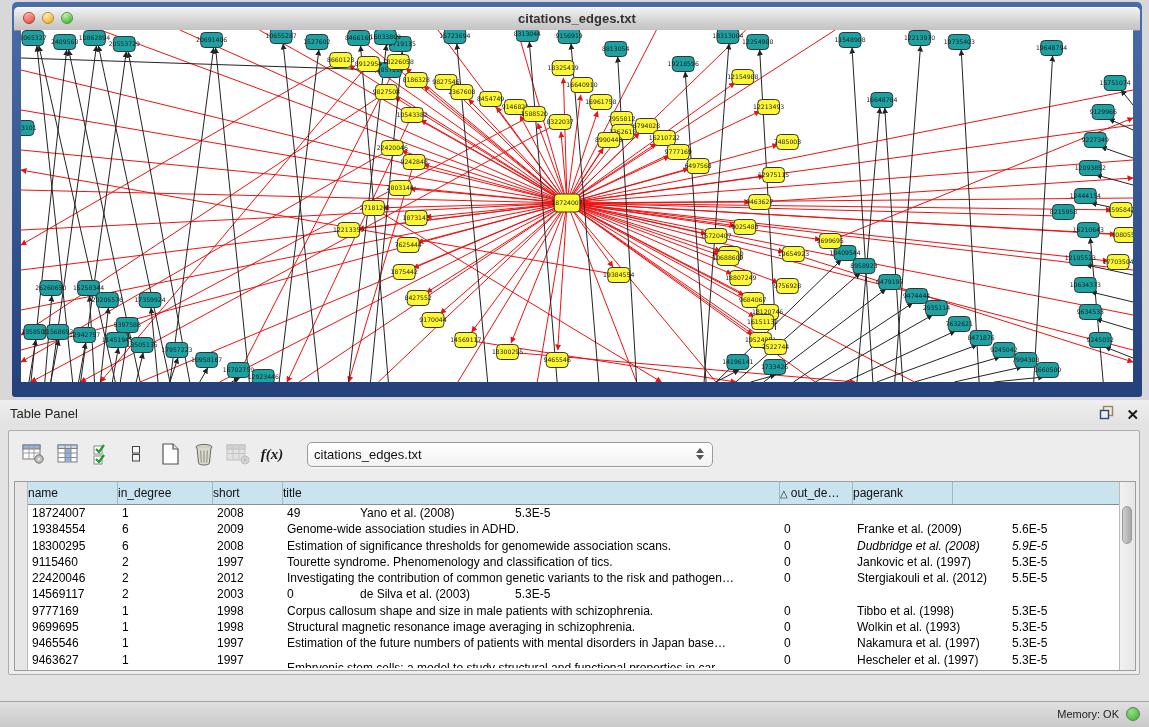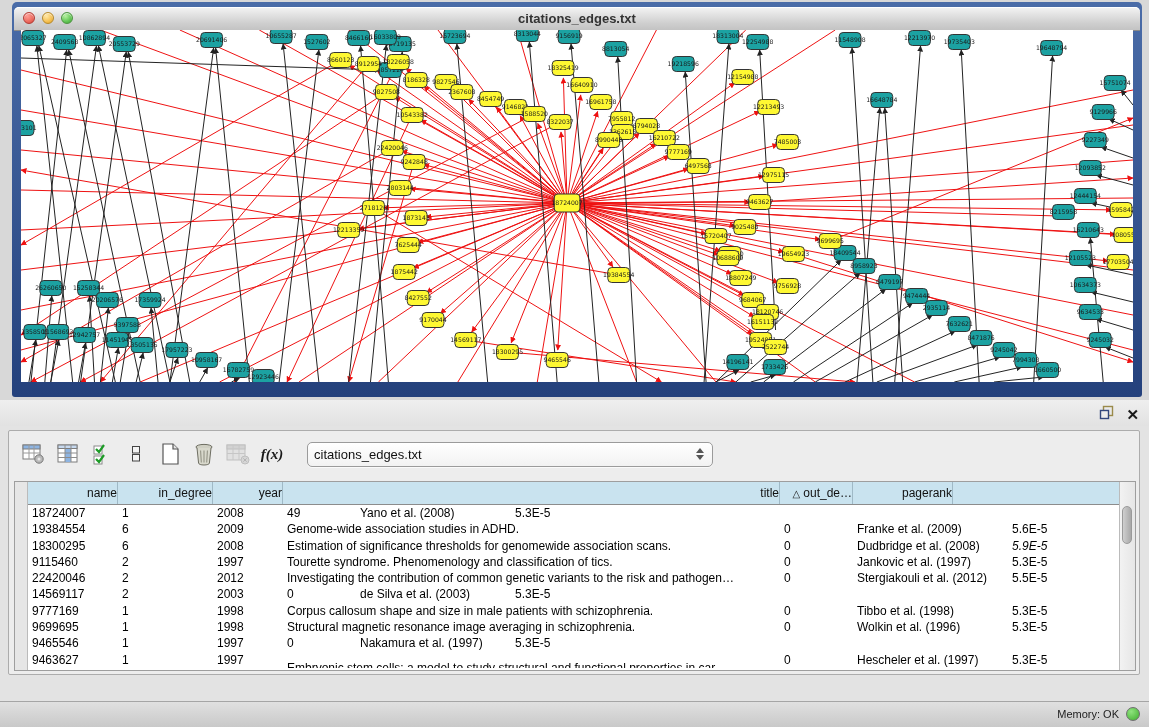--- a/index.html
+++ b/index.html
@@ -35,21 +35,21 @@
   .updown{display:flex;flex-direction:column;gap:2px;margin-right:2px;}
   .updown i{display:block;width:0;height:0;border-left:4px solid transparent;border-right:4px solid transparent;}
   .updown .up{border-bottom:5px solid #555;}
   .updown .dn{border-top:5px solid #555;}
   
   #grid{position:absolute;left:5px;top:50px;width:1122px;height:190px;background:#fff;border:1px solid #9e9e9e;box-sizing:border-box;display:flex;}
   #row-gutter{width:12px;background:#e6e6e6;border-right:1px solid #bbb;}
   #grid-main{flex:1;overflow:hidden;}
   #hdr-row{display:flex;height:22px;border-bottom:1px solid #8c8c8c;background:#c9e3ef;}
   .hdr-cell{box-sizing:border-box;border-right:1px solid #9fb9c6;font-size:12px;color:#111;
-    display:flex;align-items:center;justify-content:flex-end;white-space:nowrap;overflow:hidden;}
+    display:flex;align-items:center;justify-content:flex-start;white-space:nowrap;overflow:hidden;}
   .sort-glyph{font-size:10px;margin-right:3px;color:#222;}
   .data-row{display:flex;height:16.3px;background:#fff;}
   .cell{box-sizing:border-box;font-size:12px;color:#000;padding:1px 3px 0 4px;white-space:nowrap;overflow:hidden;}
   #vscroll{width:15px;background:linear-gradient(90deg,#f2f2f2,#e6e6e6);border-left:1px solid #bbb;position:relative;}
   #vthumb{position:absolute;left:2px;top:24px;width:10px;height:38px;border-radius:6px;
     background:linear-gradient(90deg,#cfcfcf,#a8a8a8);border:1px solid #9a9a9a;box-sizing:border-box;}
   
   #tp-tabs{position:absolute;left:0;top:281px;width:100%;display:flex;justify-content:center;}
   #seg{display:inline-flex;border:1px solid #8d8d8d;border-radius:4px;overflow:hidden;background:#fff;box-shadow:0 1px 1px rgba(0,0,0,.15);}
   .seg-btn{font-size:13px;padding:3px 14px 4px;color:#111;background:linear-gradient(#fff,#f1f1f1);border-left:1px solid #b5b5b5;}
@@ -734,20 +734,21 @@
         <g>
           <rect x="537" y="164" width="26" height="18" rx="4" ry="4" fill="#fef832" stroke="#333" stroke-width="1.2"></rect>
           <text x="550" y="175.5" text-anchor="middle" class="node-label">18724007</text>
         </g>
       </svg>
   </div>
 </div>
 
 <div id="table-panel">
   <div id="tp-header">
+    <div id="tp-title">Table Panel</div>
     <div id="tp-header-icons">
       <span>
         <svg width="15" height="15" viewBox="0 0 15 15">
           <rect x="4.5" y="1.5" width="9" height="9" fill="none" stroke="#9a8a4a" stroke-width="1.4"></rect>
           <rect x="1.5" y="5.5" width="8" height="8" fill="#ededed" stroke="#33477d" stroke-width="1.4"></rect>
         </svg>
       </span>
       <span class="xclose">✕</span>
     </div>
   </div>
@@ -822,21 +823,21 @@
       <div id="row-gutter"></div>
       <div id="grid-main">
         <div id="hdr-row">
             <div class="hdr-cell" style="width: 90px;">
               <span>name</span>
             </div>
             <div class="hdr-cell" style="width: 95px;">
               <span>in_degree</span>
             </div>
             <div class="hdr-cell" style="width: 70px;">
-              <span>year</span>
+              <span>short</span>
             </div>
             <div class="hdr-cell" style="width: 497px;">
               <span>title</span>
             </div>
             <div class="hdr-cell" style="width: 73px;">
               <span class="sort-glyph">△</span>
               <span>out_de…</span>
             </div>
             <div class="hdr-cell" style="width: 100px;">
               <span>pagerank</span>
@@ -859,21 +860,21 @@
               <div class="cell" style="width: 73px;">0</div>
               <div class="cell" style="width: 155px;">Franke et al. (2009)</div>
               <div class="cell" style="width: 100px;">5.6E-5</div>
             </div>
             <div class="data-row">
               <div class="cell" style="width: 90px;">18300295</div>
               <div class="cell" style="width: 95px;">6</div>
               <div class="cell" style="width: 70px;">2008</div>
               <div class="cell" style="width: 497px;">Estimation of significance thresholds for genomewide association scans.</div>
               <div class="cell" style="width: 73px;">0</div>
-              <div class="cell" style="width: 155px;">Dudbridge et al. (2008)</div>
+              <div class="cell" style="width: 155px; font-style: italic;">Dudbridge et al. (2008)</div>
               <div class="cell" style="width: 100px; font-style: italic;">5.9E-5</div>
             </div>
             <div class="data-row">
               <div class="cell" style="width: 90px;">9115460</div>
               <div class="cell" style="width: 95px;">2</div>
               <div class="cell" style="width: 70px;">1997</div>
               <div class="cell" style="width: 497px;">Tourette syndrome. Phenomenology and classification of tics.</div>
               <div class="cell" style="width: 73px;">0</div>
               <div class="cell" style="width: 155px;">Jankovic et al. (1997)</div>
               <div class="cell" style="width: 100px;">5.3E-5</div>
@@ -903,27 +904,28 @@
               <div class="cell" style="width: 73px;">0</div>
               <div class="cell" style="width: 155px;">Tibbo et al. (1998)</div>
               <div class="cell" style="width: 100px;">5.3E-5</div>
             </div>
             <div class="data-row">
               <div class="cell" style="width: 90px;">9699695</div>
               <div class="cell" style="width: 95px;">1</div>
               <div class="cell" style="width: 70px;">1998</div>
               <div class="cell" style="width: 497px;">Structural magnetic resonance image averaging in schizophrenia.</div>
               <div class="cell" style="width: 73px;">0</div>
-              <div class="cell" style="width: 155px;">Wolkin et al. (1996)</div>
+              <div class="cell" style="width: 155px;">Wolkin et al. (1993)</div>
               <div class="cell" style="width: 100px;">5.3E-5</div>
             </div>
             <div class="data-row">
               <div class="cell" style="width: 90px;">9465546</div>
               <div class="cell" style="width: 95px;">1</div>
               <div class="cell" style="width: 70px;">1997</div>
+              <div class="cell" style="width: 497px;">Estimation of the future numbers of patients with mental disorders in Japan base…</div>
               <div class="cell" style="width: 73px;">0</div>
               <div class="cell" style="width: 155px;">Nakamura et al. (1997)</div>
               <div class="cell" style="width: 100px;">5.3E-5</div>
             </div>
             <div class="data-row">
               <div class="cell" style="width: 90px;">9463627</div>
               <div class="cell" style="width: 95px;">1</div>
               <div class="cell" style="width: 70px;">1997</div>
               <div class="cell" style="width: 497px; margin-top: 8px;">Embryonic stem cells: a model to study structural and functional properties in car…</div>
               <div class="cell" style="width: 73px;">0</div>

